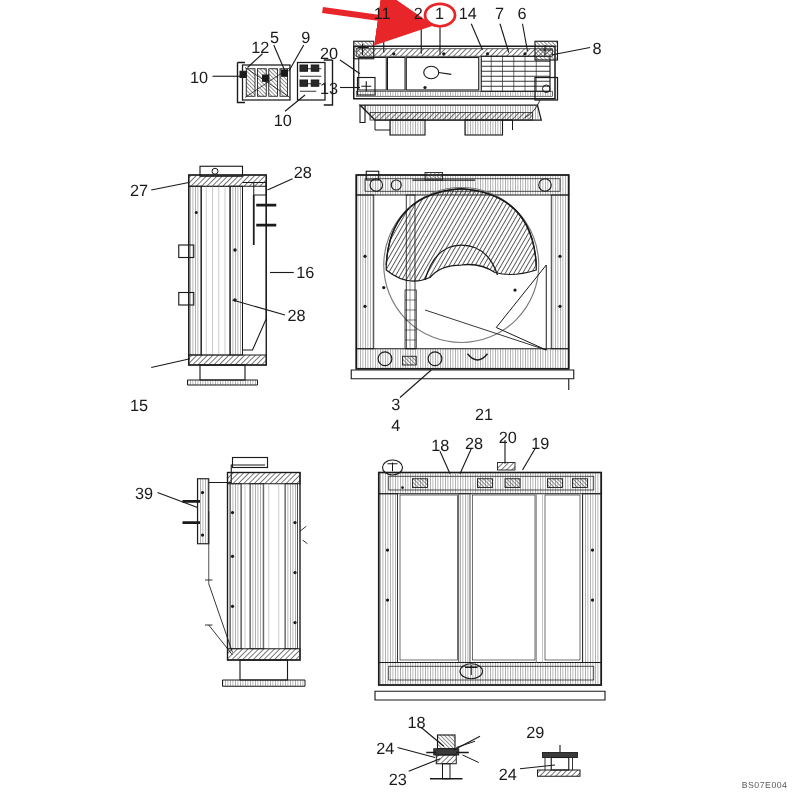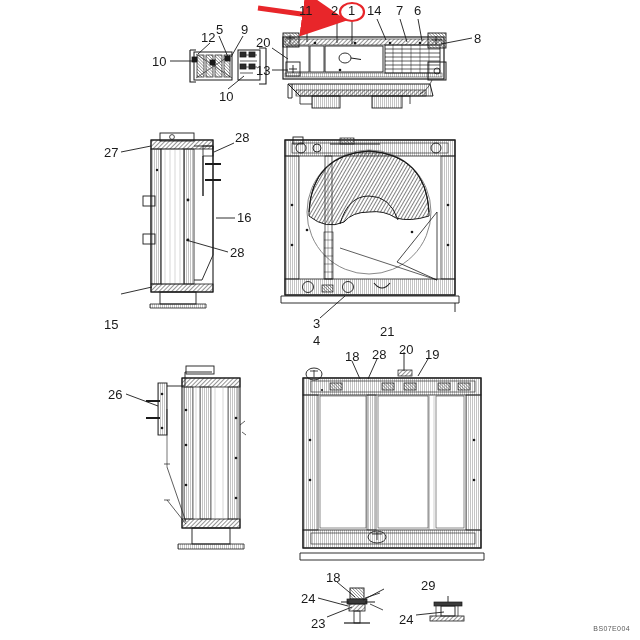--- a/index.html
+++ b/index.html
@@ -390,21 +390,21 @@
       <div class="callout" style="left: 237px; top: 211px;">16</div>
       <div class="callout" style="left: 230px; top: 246px;">28</div>
       <div class="callout" style="left: 104px; top: 288px; margin-top: 30px;">15</div>
       <div class="callout" style="left: 313px; top: 317px;">3</div>
       <div class="callout" style="left: 313px; top: 334px;">4</div>
       <div class="callout" style="left: 380px; top: 325px;">21</div>
       <div class="callout" style="left: 399px; top: 343px;">20</div>
       <div class="callout" style="left: 345px; top: 350px;">18</div>
       <div class="callout" style="left: 372px; top: 348px;">28</div>
       <div class="callout" style="left: 425px; top: 348px;">19</div>
-      <div class="callout" style="left: 108px; top: 388px;">26</div>
+      <div class="callout" style="left: 108px; top: 388px;">39</div>
       <div class="callout" style="left: 326px; top: 571px;">18</div>
       <div class="callout" style="left: 383px; top: 579px; margin-left: 38px;">29</div>
       <div class="callout" style="left: 301px; top: 592px;">24</div>
       <div class="callout" style="left: 311px; top: 617px;">23</div>
       <div class="callout" style="left: 399px; top: 613px;">24</div>
     </div>
 
   <div class="watermark">BS07E004</div>
 </div>
 

